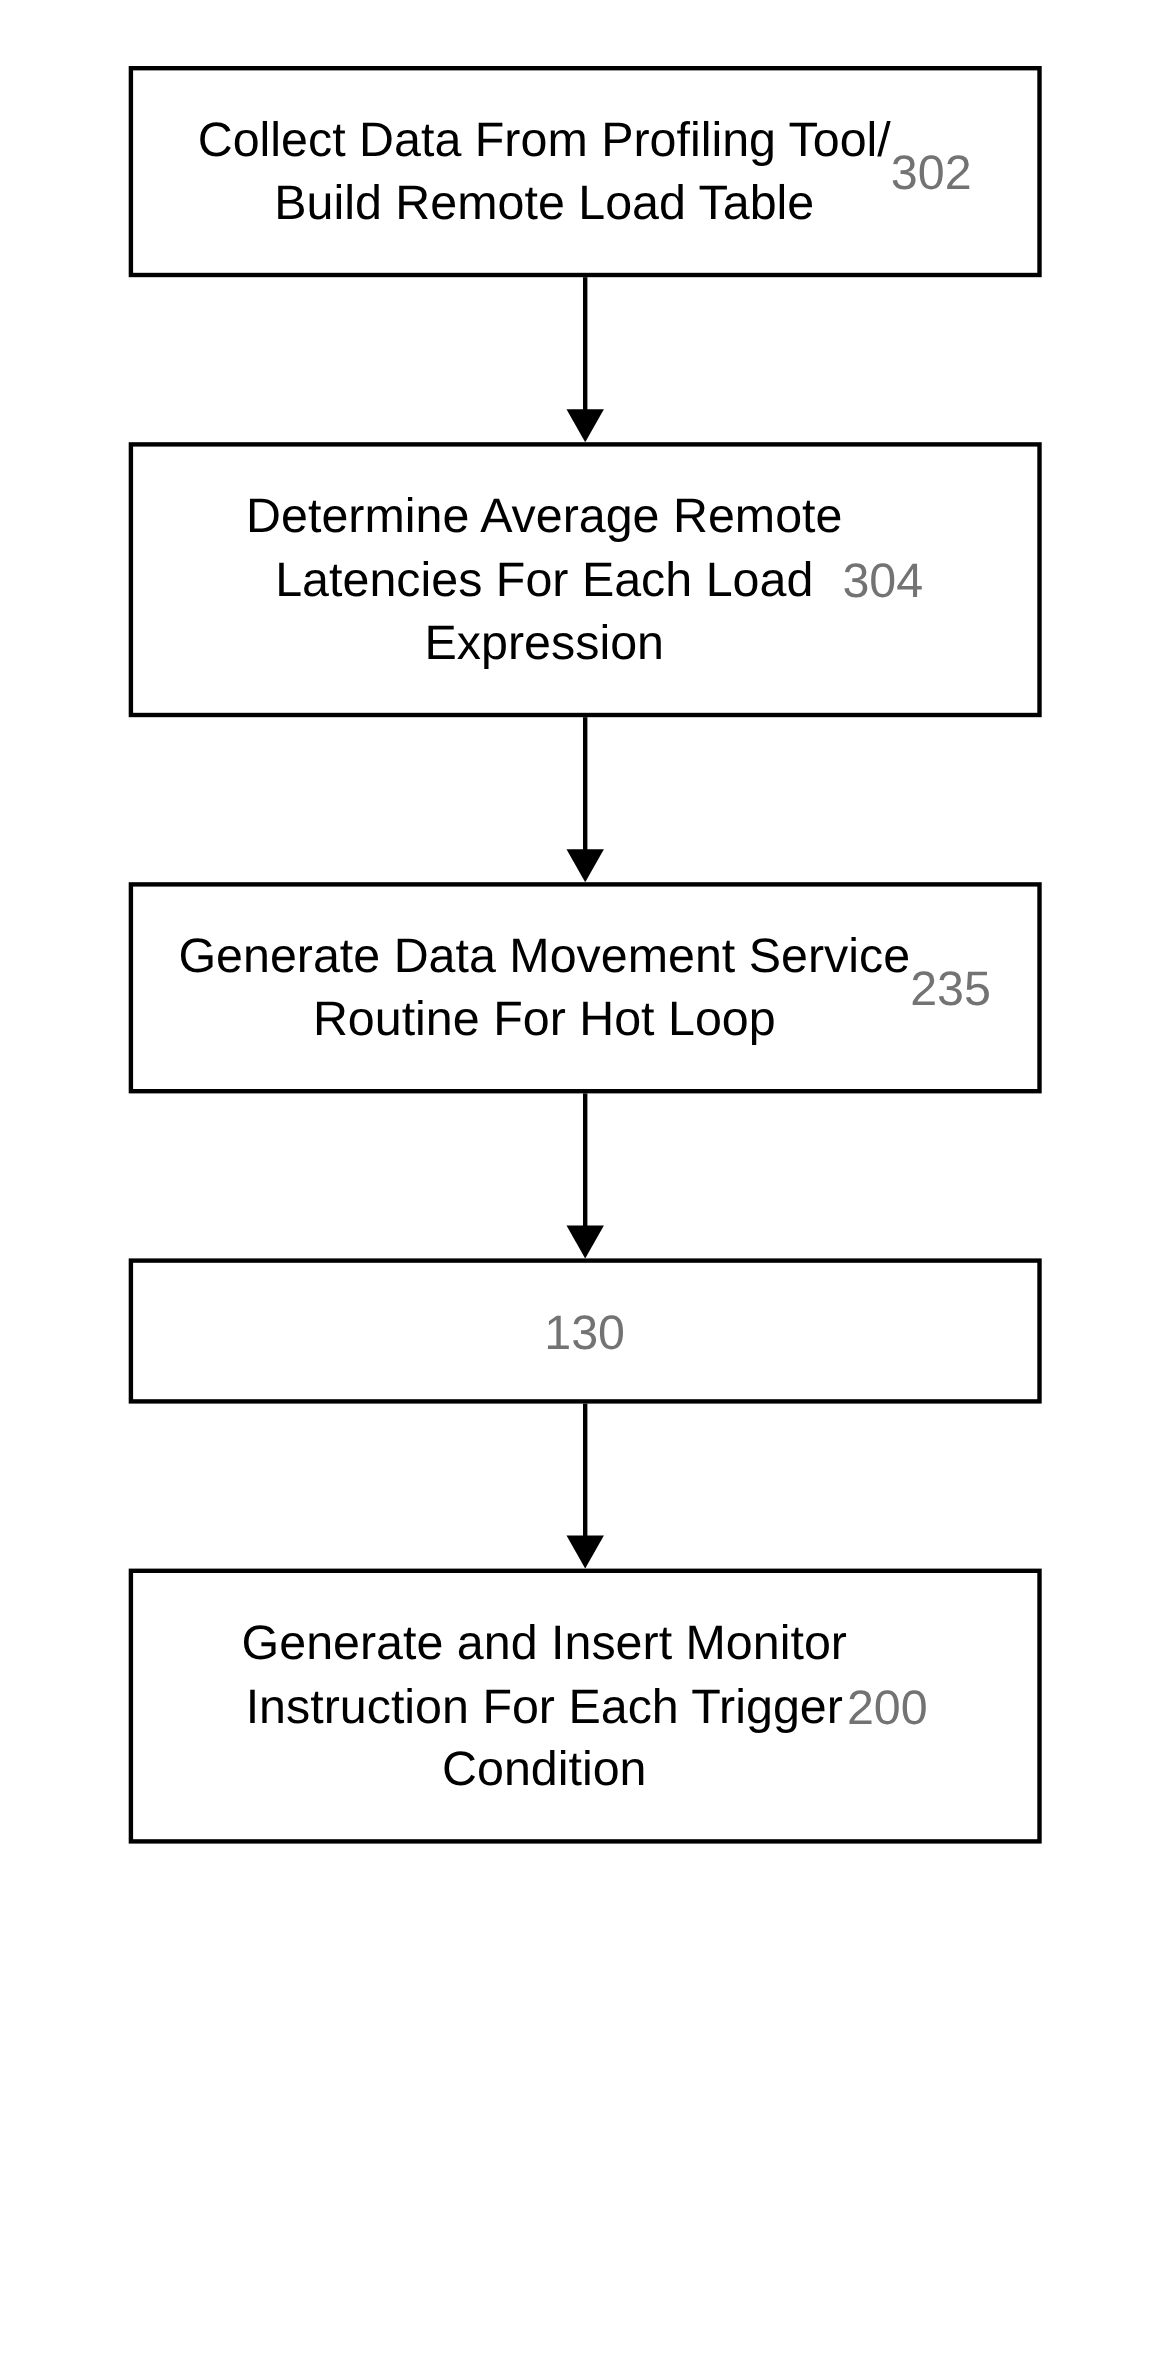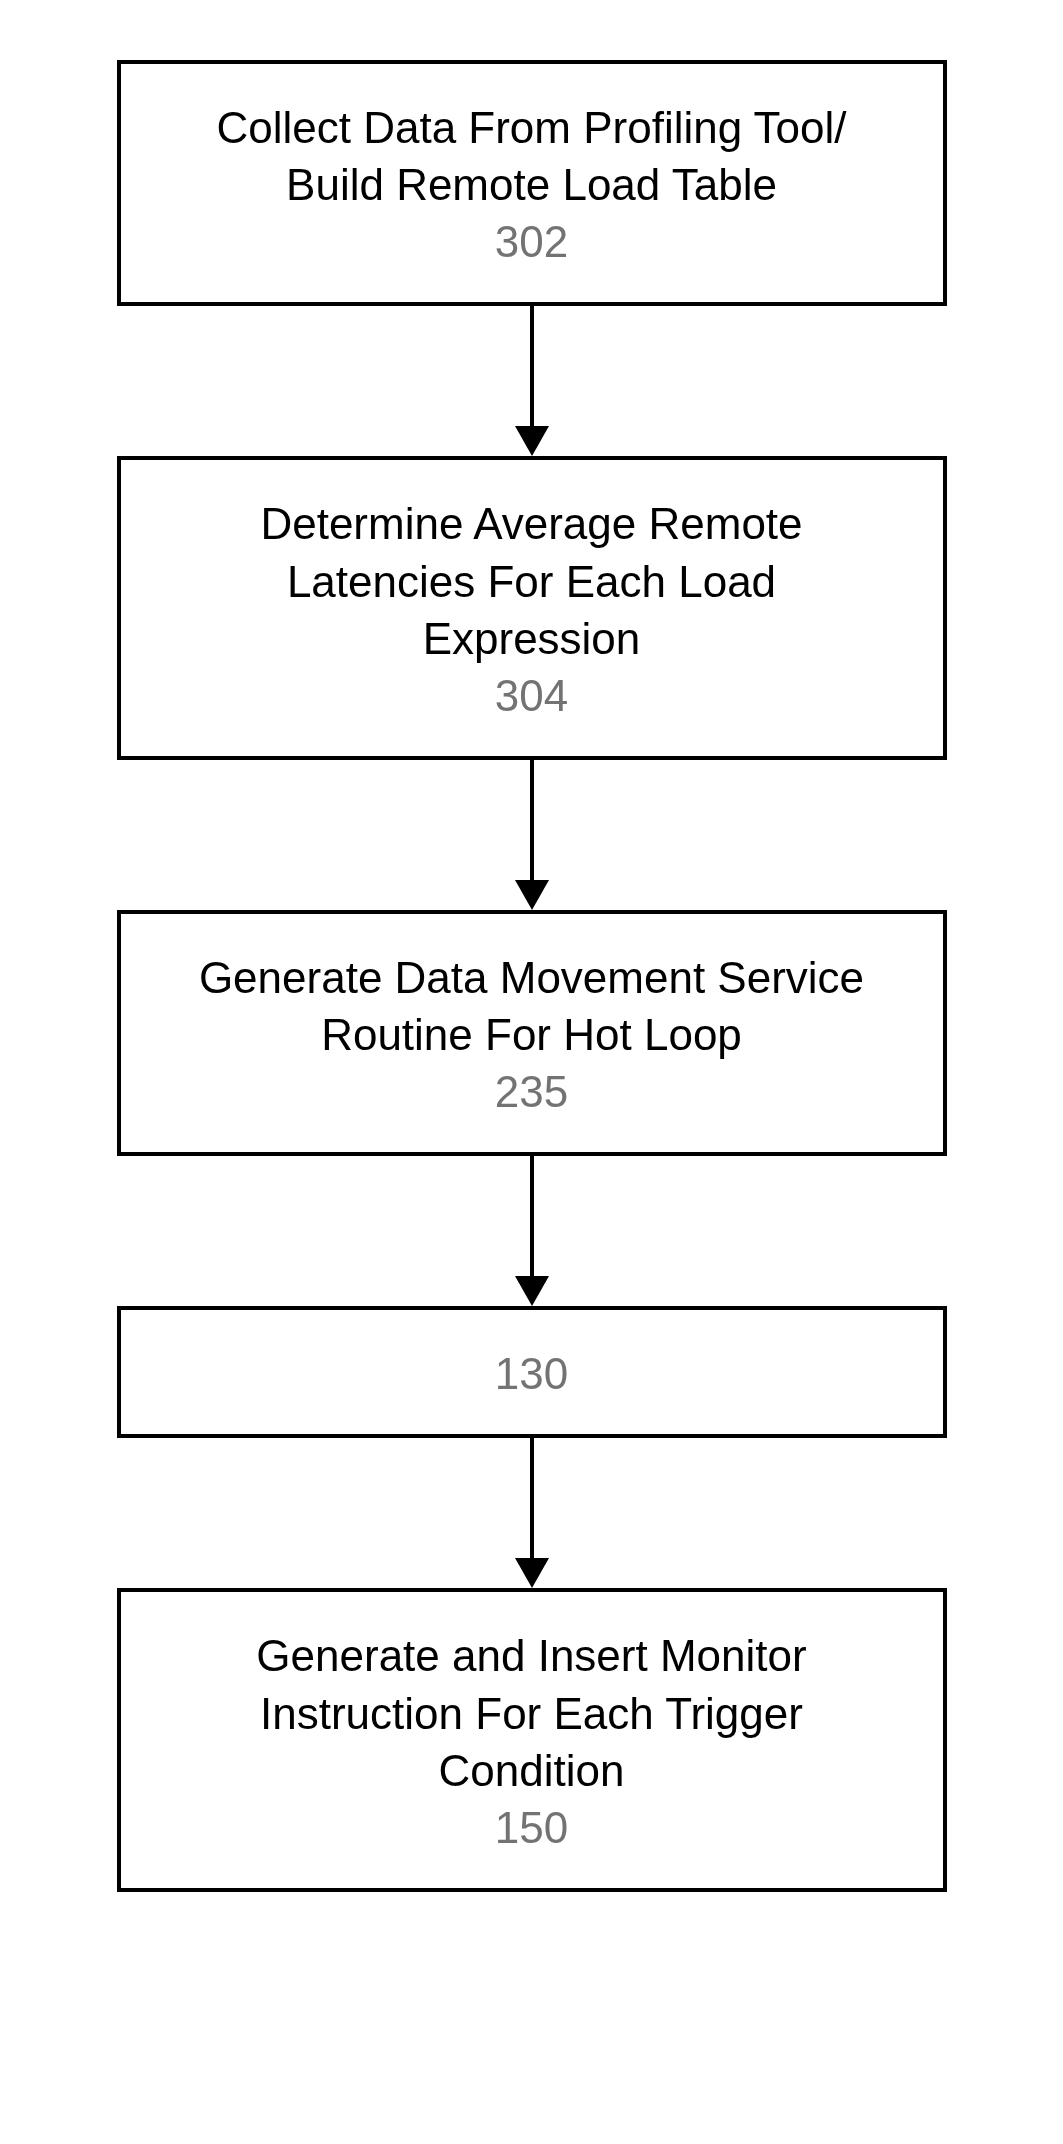--- a/index.html
+++ b/index.html
@@ -20,21 +20,21 @@
       align-items: center;
       width: 900px;
     }
     .box {
       border: 4px solid #000;
       background: #fff;
       width: 830px;
       padding: 35px 30px;
       text-align: center;
       display: flex;
-      flex-direction: column;
+      flex-direction: row;
       justify-content: center;
       align-items: center;
     }
     .box-text {
       font-size: 44px;
       line-height: 1.3;
       color: #000;
       font-weight: normal;
     }
     .box-number {
@@ -103,16 +103,16 @@
     <div class="box-number">130</div>
   </div>
 
   <div class="arrow-container">
     <div class="arrow-line"></div>
     <div class="arrow-head"></div>
   </div>
 
   <div class="box">
     <div class="box-text">Generate and Insert Monitor<br>Instruction For Each Trigger<br>Condition</div>
-    <div class="box-number">150</div>
+    <div class="box-number">200</div>
   </div>
 
 </div>
 
 </body></html>

